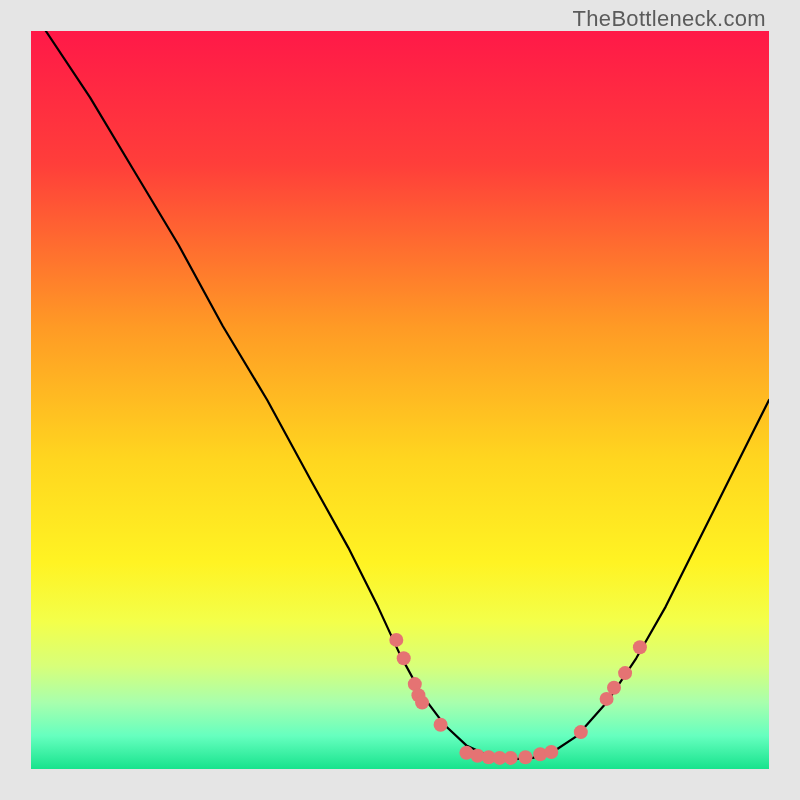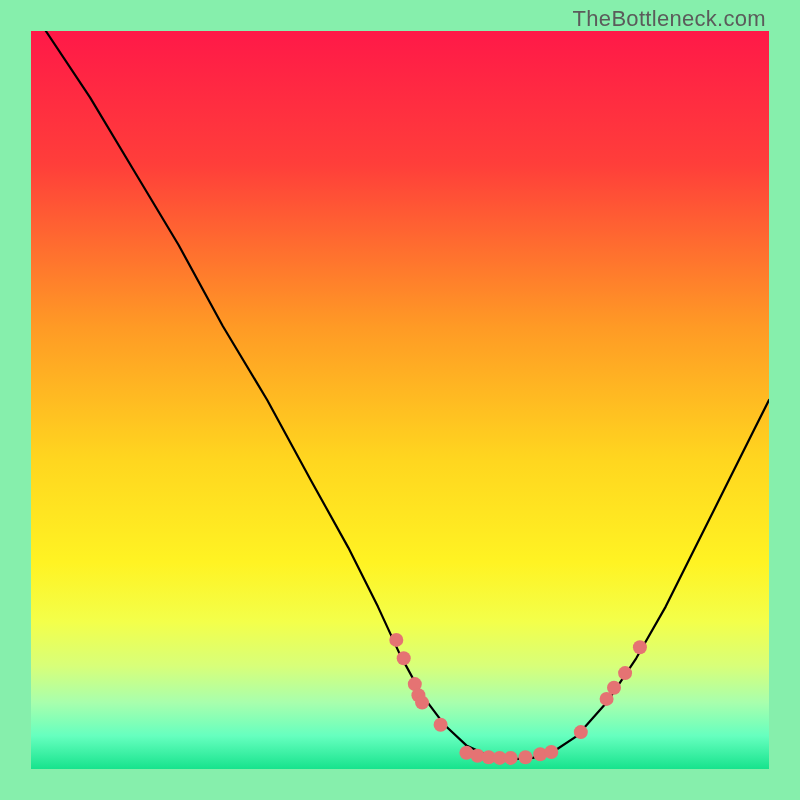--- a/index.html
+++ b/index.html
@@ -8,21 +8,21 @@
     width: 800px;
     height: 800px;
     background: #000;
     overflow: hidden;
     font-family: Arial, Helvetica, sans-serif;
   }
   .stage {
     position: relative;
     width: 800px;
     height: 800px;
-    background: #86efac;
+    background: #e5e5e5;
   }
   .plot-area {
     position: absolute;
     left: 31px;
     top: 31px;
     width: 738px;
     height: 738px;
     overflow: hidden;
   }
   .gradient {

